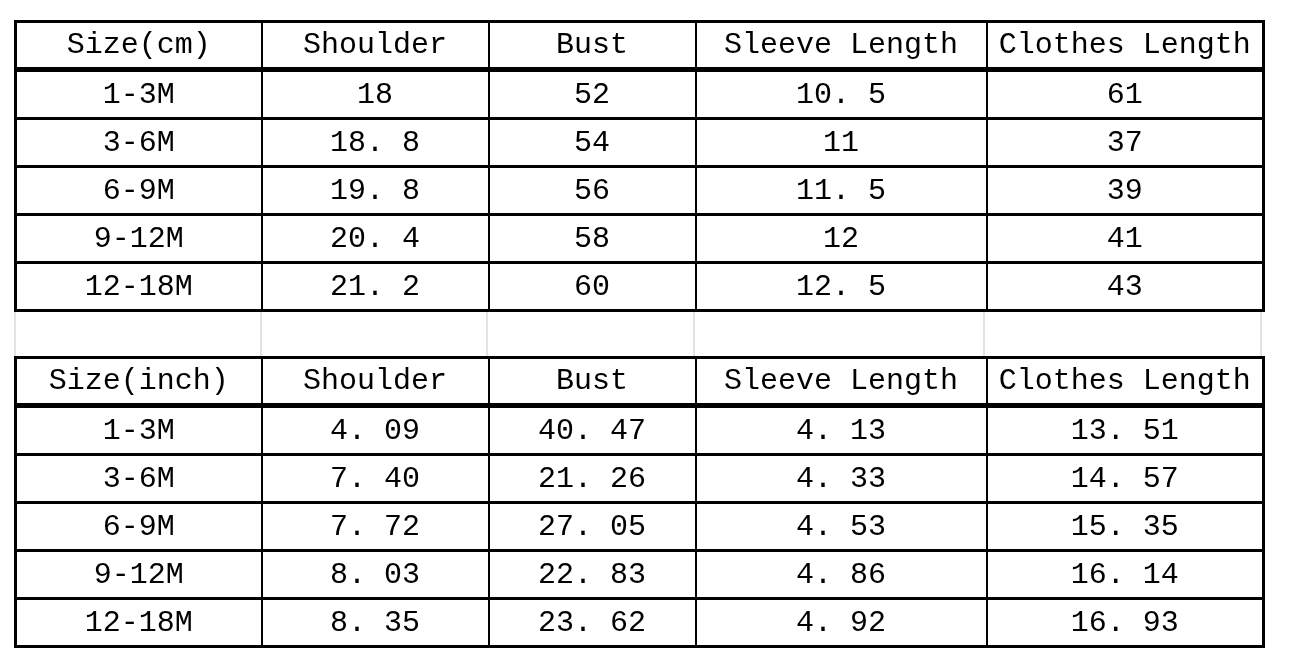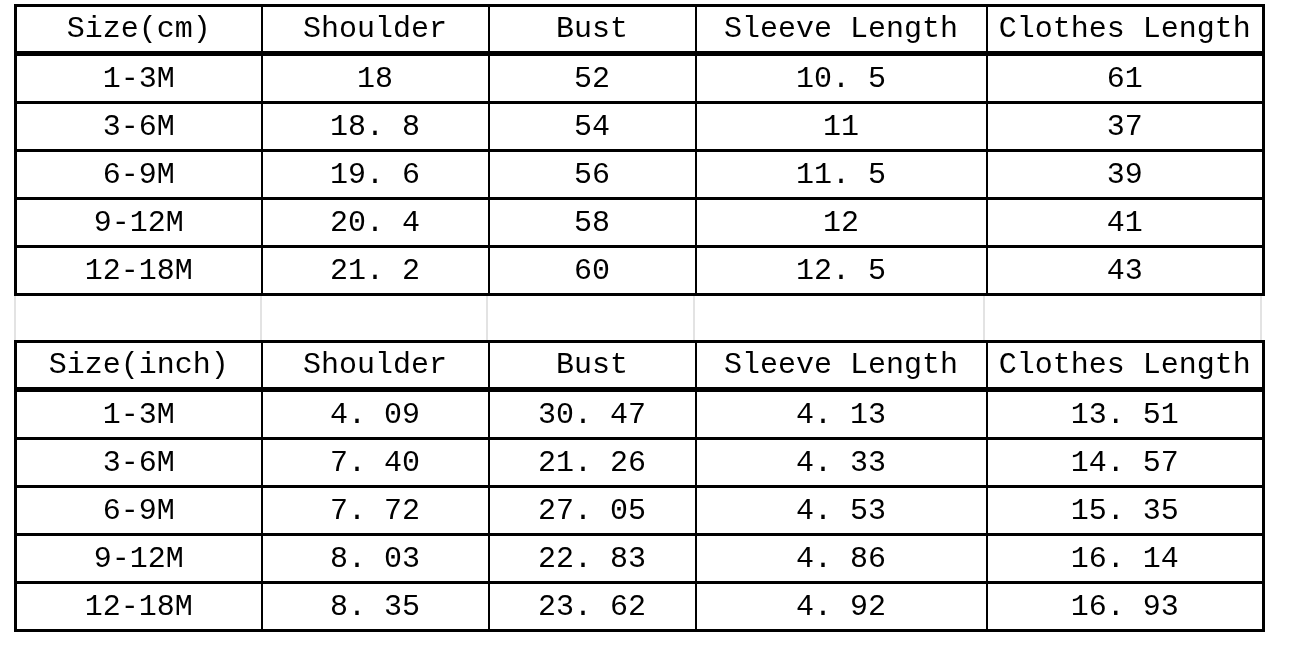--- a/index.html
+++ b/index.html
@@ -8,21 +8,21 @@
     background: #ffffff;
   }
   body {
     width: 1296px;
     height: 660px;
     overflow: hidden;
     font-family: "Liberation Mono", "DejaVu Sans Mono", monospace;
     color: #000000;
   }
   .sheet {
-    padding: 4px 0 0 14px;
+    padding: 20px 0 0 14px;
     width: 1282px;
   }
   table.size-table {
     border-collapse: collapse;
     table-layout: fixed;
     width: 1248px;
     border: 3px solid #000000;
   }
   table.size-table th,
   table.size-table td {
@@ -95,21 +95,21 @@
       </tr>
       <tr>
         <td>3-6M</td>
         <td>18. 8</td>
         <td>54</td>
         <td>11</td>
         <td>37</td>
       </tr>
       <tr>
         <td>6-9M</td>
-        <td>19. 6</td>
+        <td>19. 8</td>
         <td>56</td>
         <td>11. 5</td>
         <td>39</td>
       </tr>
       <tr>
         <td>9-12M</td>
         <td>20. 4</td>
         <td>58</td>
         <td>12</td>
         <td>41</td>
@@ -146,21 +146,21 @@
         <th>Shoulder</th>
         <th>Bust</th>
         <th>Sleeve Length</th>
         <th>Clothes Length</th>
       </tr>
     </thead>
     <tbody>
       <tr>
         <td>1-3M</td>
         <td>4. 09</td>
-        <td>30. 47</td>
+        <td>40. 47</td>
         <td>4. 13</td>
         <td>13. 51</td>
       </tr>
       <tr>
         <td>3-6M</td>
         <td>7. 40</td>
         <td>21. 26</td>
         <td>4. 33</td>
         <td>14. 57</td>
       </tr>

